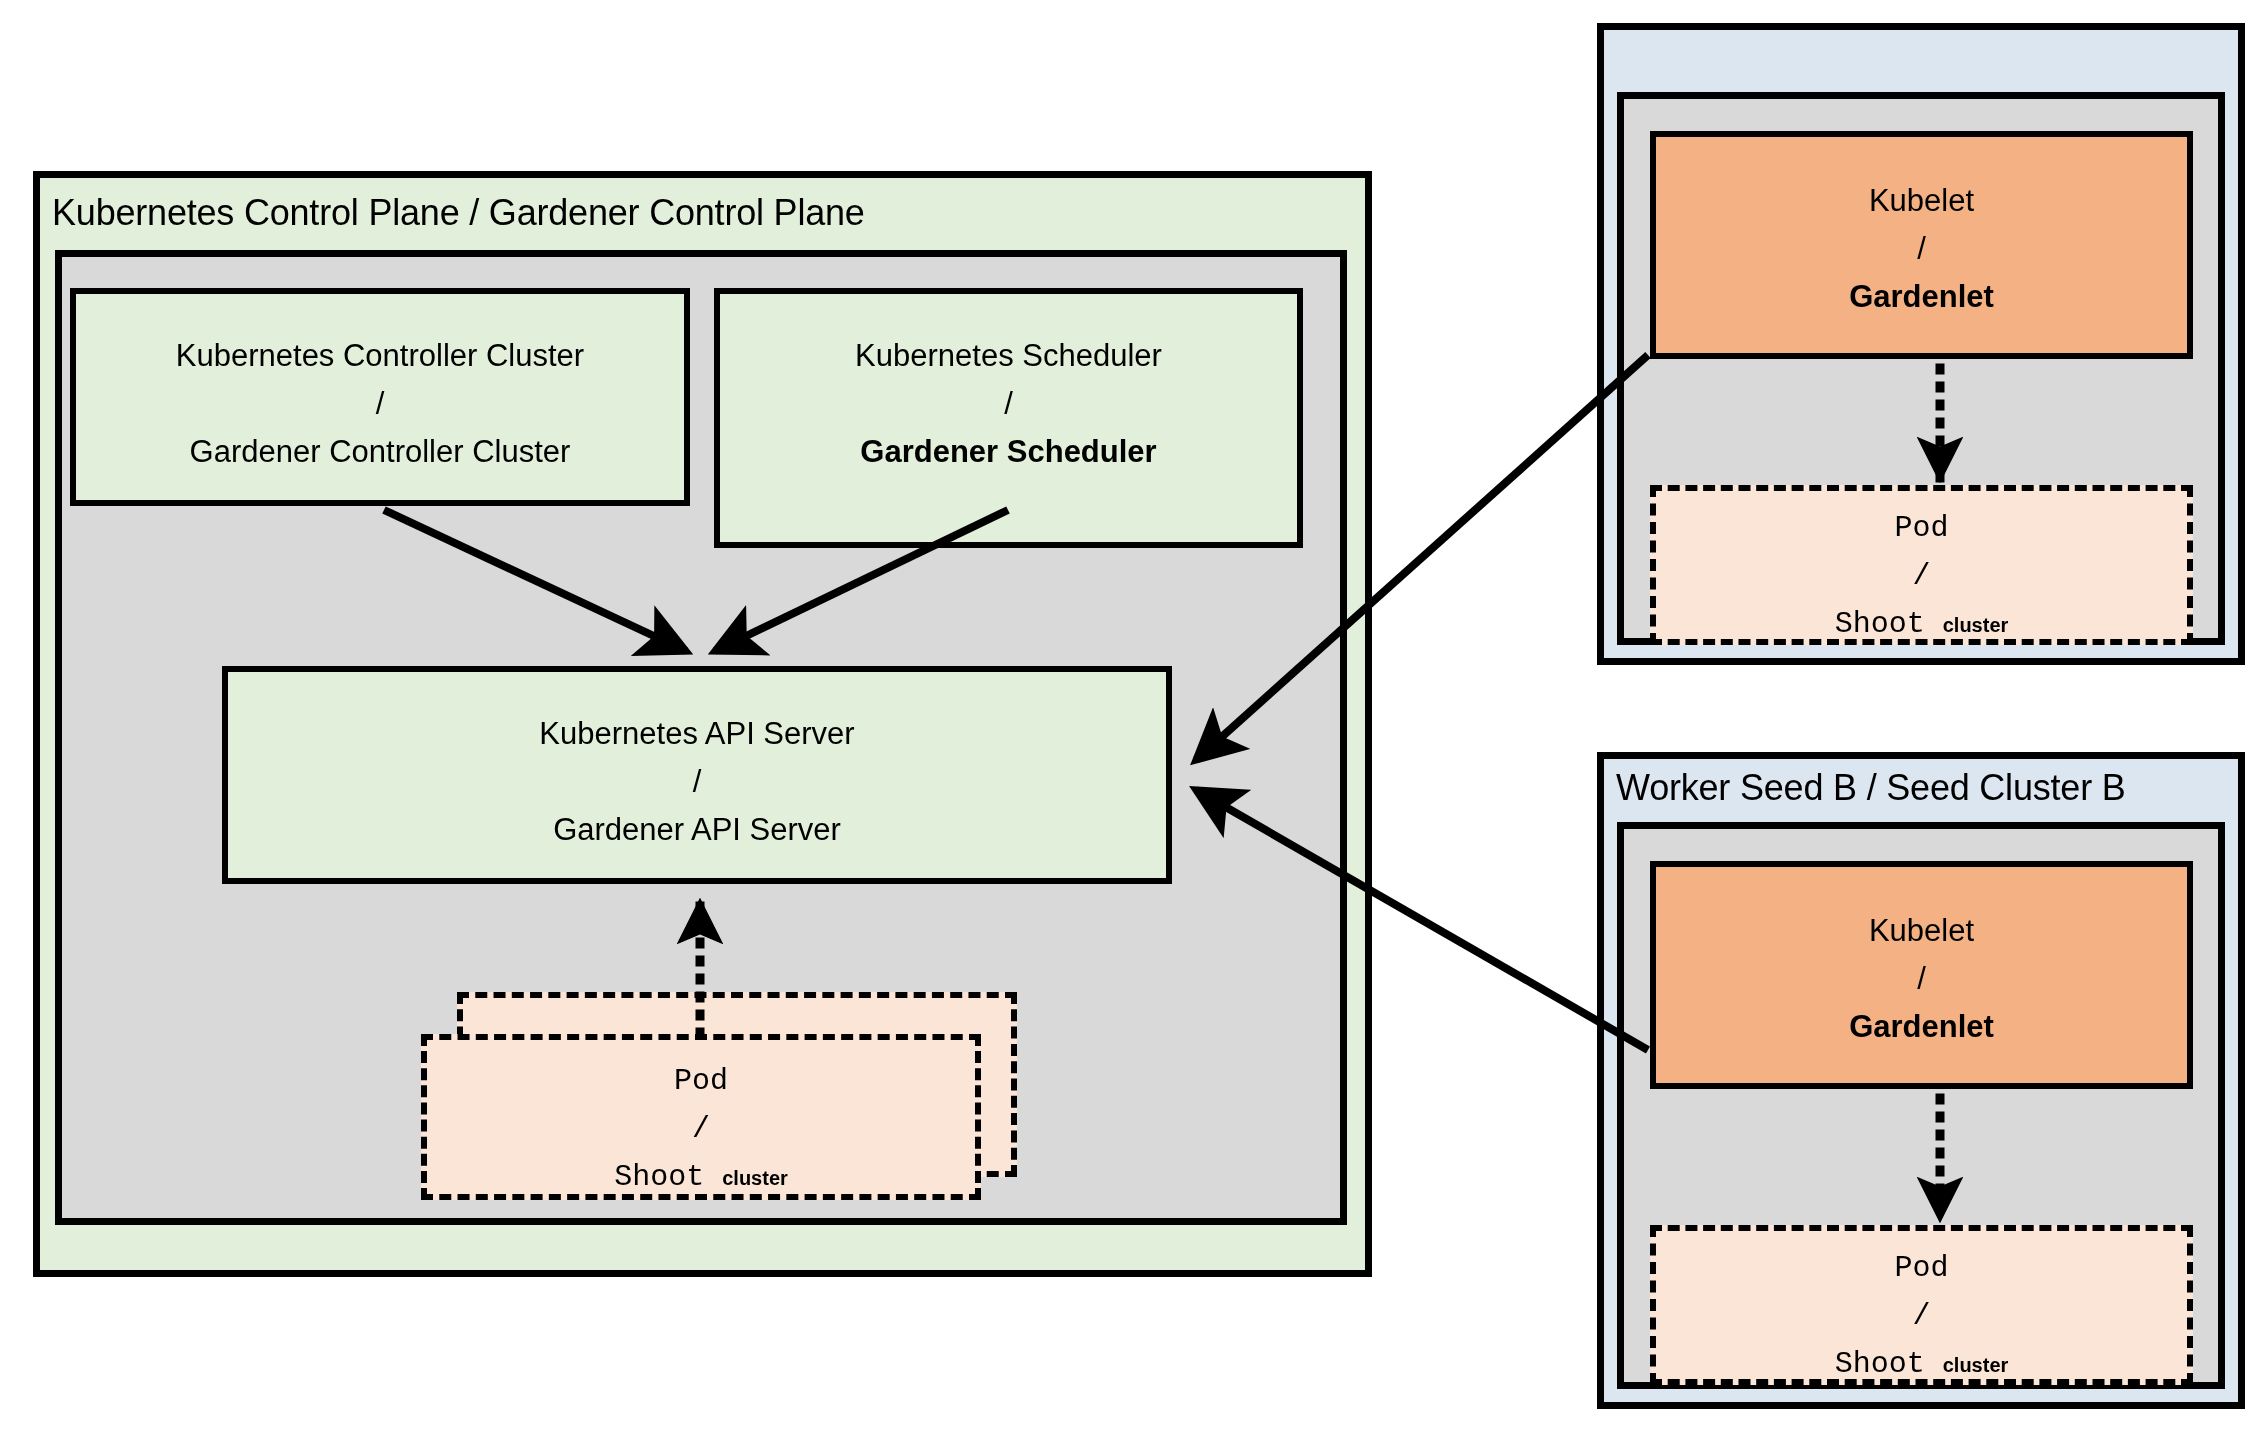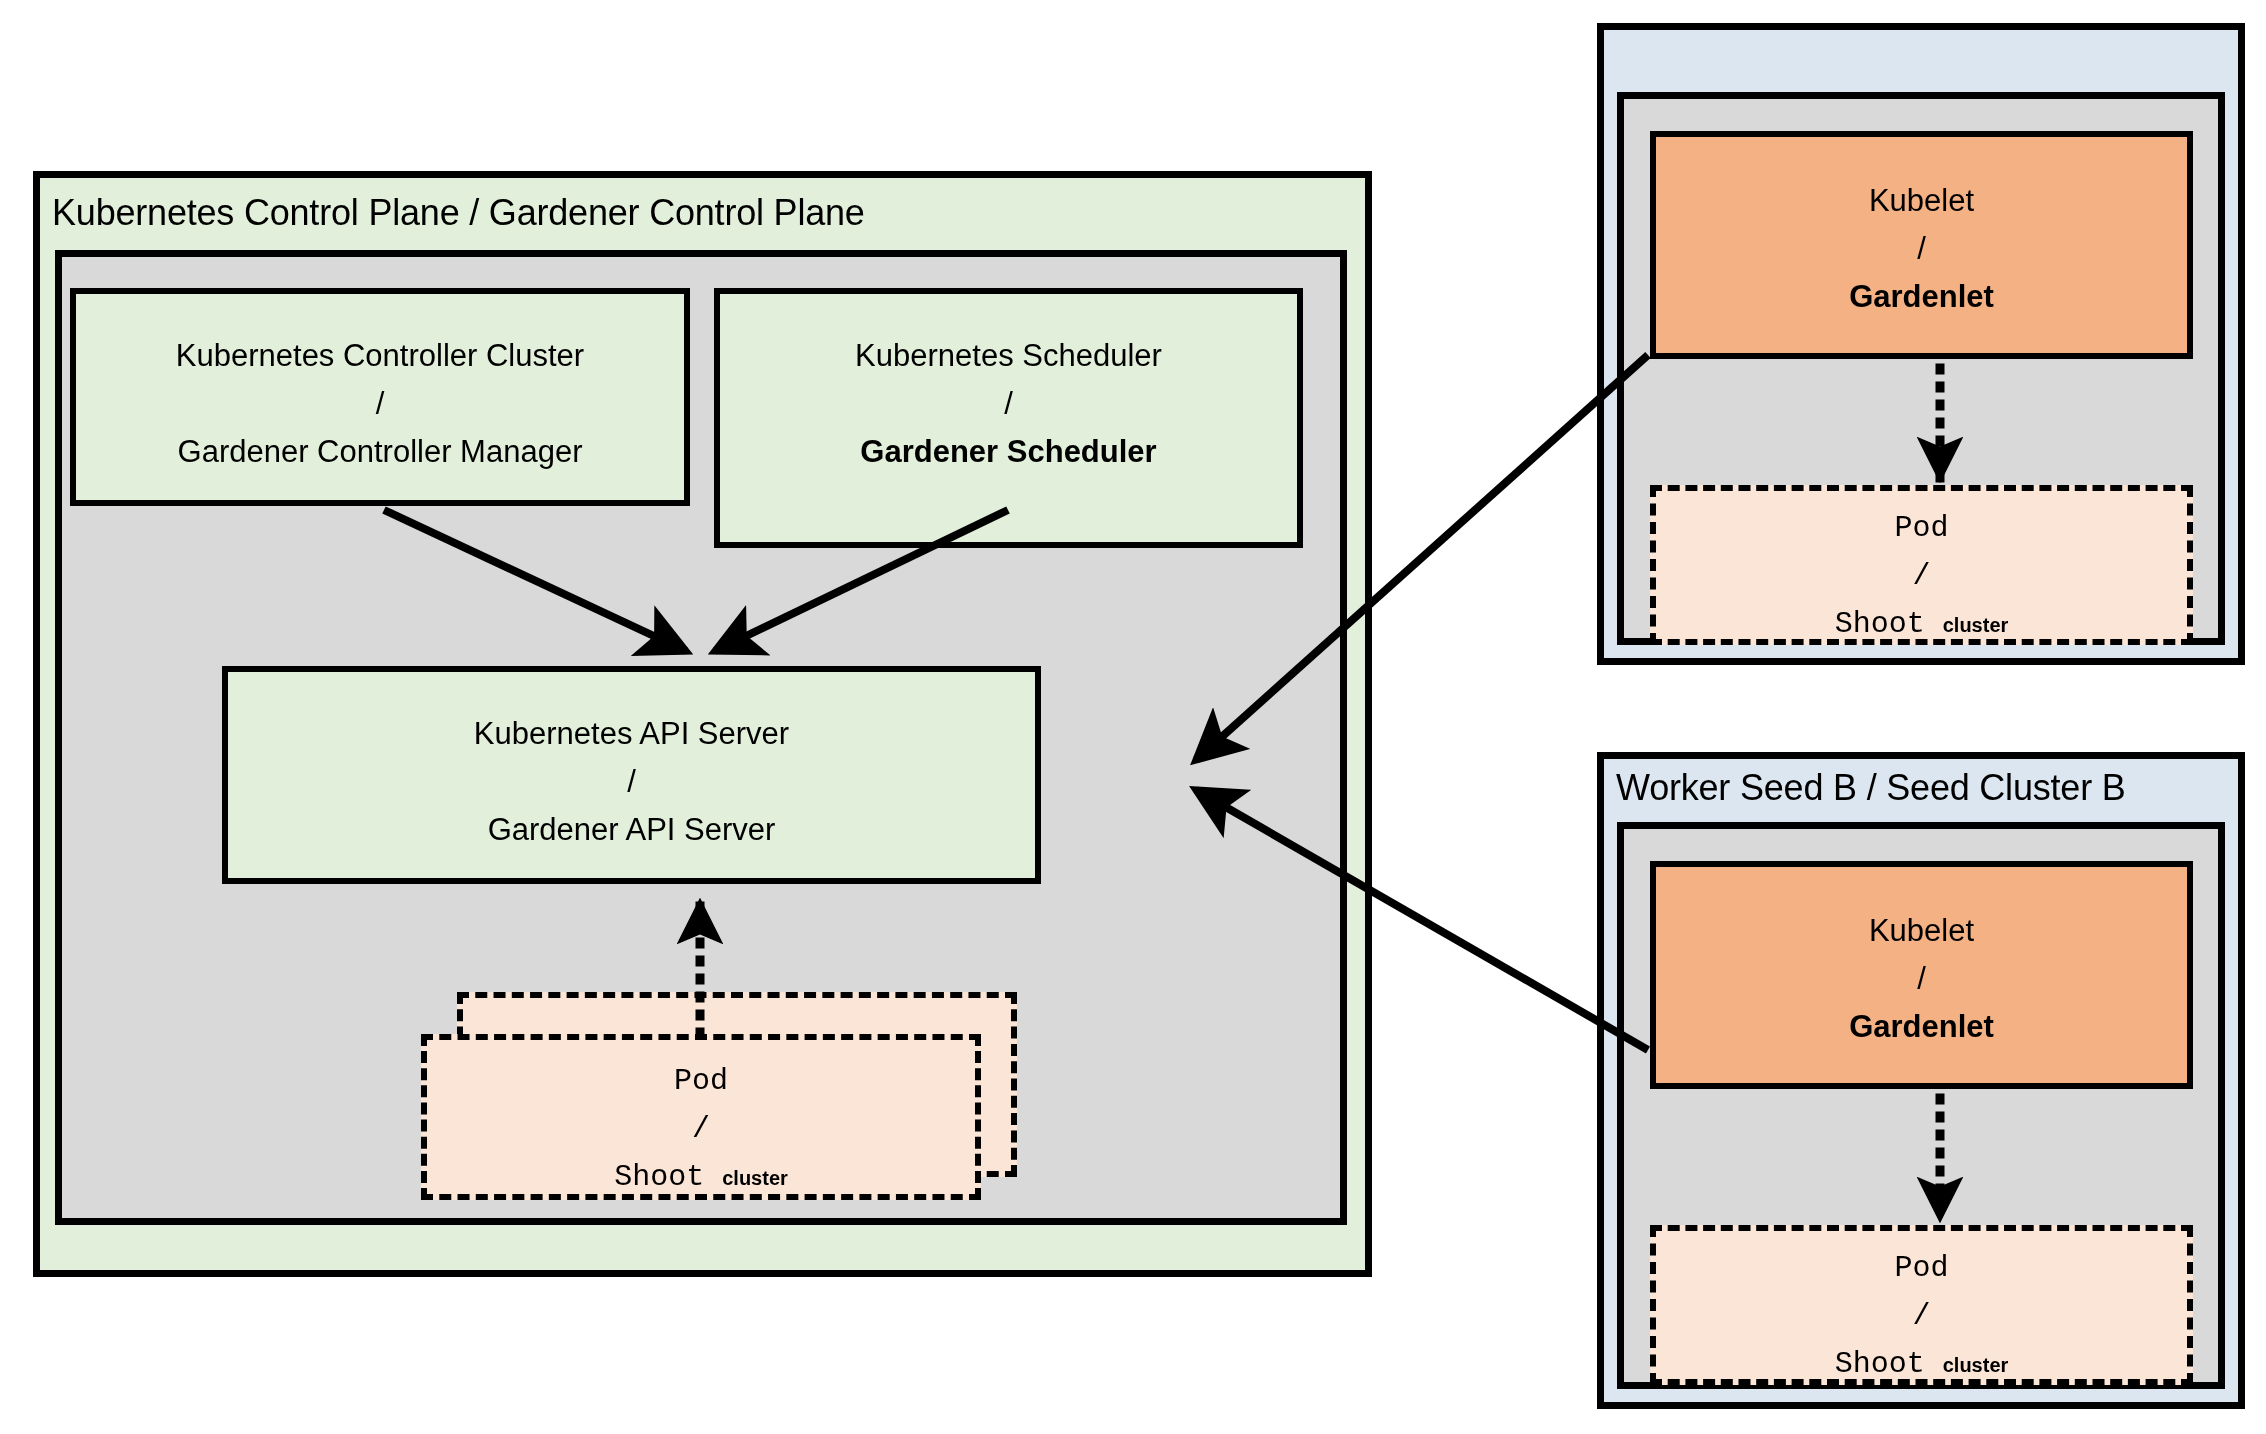--- a/index.html
+++ b/index.html
@@ -84,30 +84,30 @@
   <div class="box frame-outer-green" style="left:33px; top:171px; width:1339px; height:1106px;">
   </div>
   <div class="container-title" style="left:52px; top:195px;">Kubernetes Control Plane / Gardener Control Plane</div>
 
   <div class="box frame-inner-gray" style="left:55px; top:250px; width:1292px; height:975px;">
   </div>
 
   <div class="box node-green" style="left:70px; top:288px; width:620px; height:218px;">
     <div class="node-text" style="top:46px;">Kubernetes Controller Cluster</div>
     <div class="node-text" style="top:94px;">/</div>
-    <div class="node-text" style="top:142px;">Gardener Controller Manager</div>
+    <div class="node-text" style="top:142px;">Gardener Controller Cluster</div>
   </div>
 
   <div class="box node-green" style="left:714px; top:288px; width:589px; height:260px;">
     <div class="node-text" style="top:46px;">Kubernetes Scheduler</div>
     <div class="node-text" style="top:94px;">/</div>
     <div class="node-text bold" style="top:142px;">Gardener Scheduler</div>
   </div>
 
-  <div class="box node-green" style="left:222px; top:666px; width:819px; height:218px;">
+  <div class="box node-green" style="left:222px; top:666px; width:950px; height:218px;">
     <div class="node-text" style="top:46px;">Kubernetes API Server</div>
     <div class="node-text" style="top:94px;">/</div>
     <div class="node-text" style="top:142px;">Gardener API Server</div>
   </div>
 
   <div class="box node-pod" style="left:457px; top:992px; width:560px; height:185px;">
   </div>
 
   <div class="box node-pod" style="left:421px; top:1034px; width:560px; height:166px;">
     <div class="node-text mono" style="top:26px;">Pod</div>

